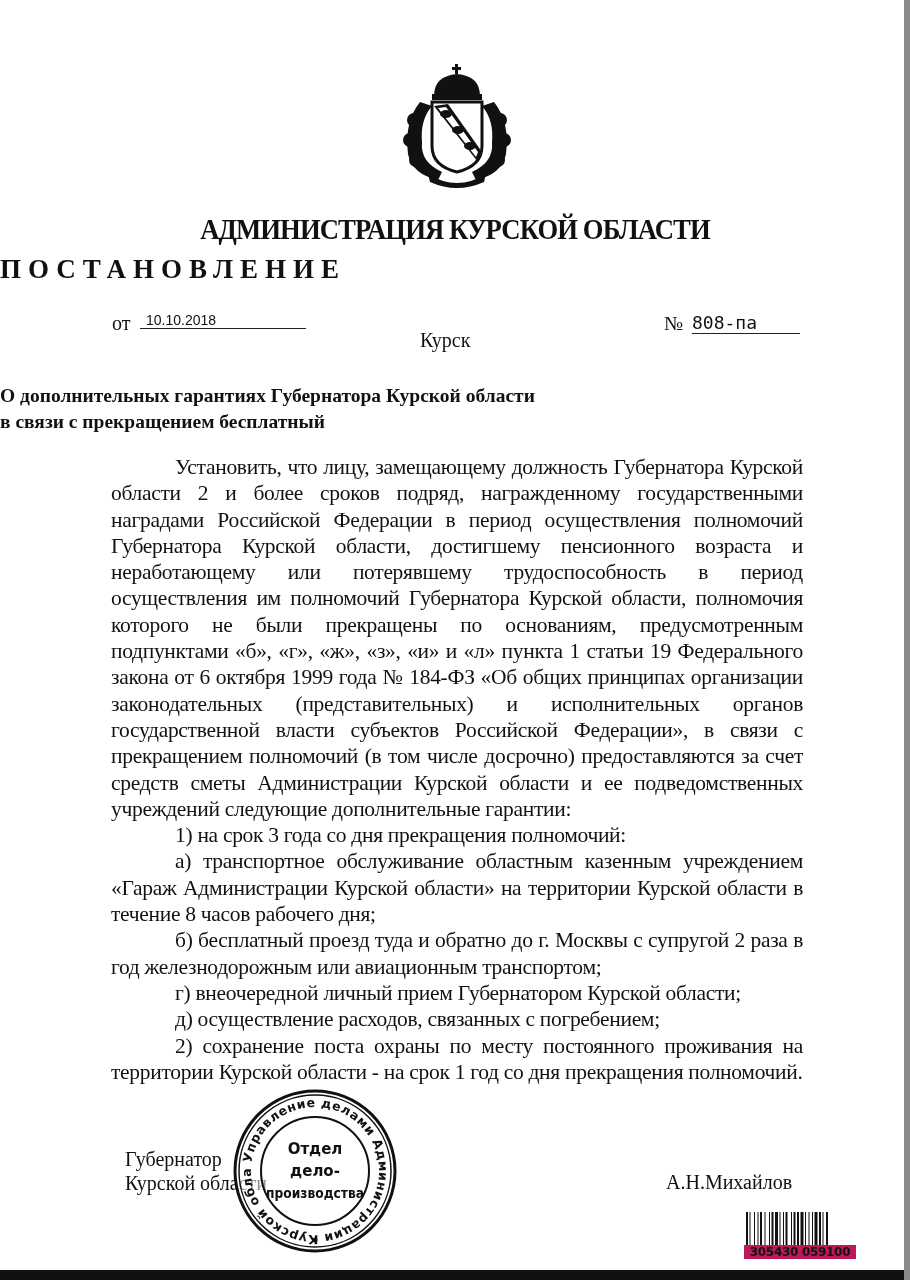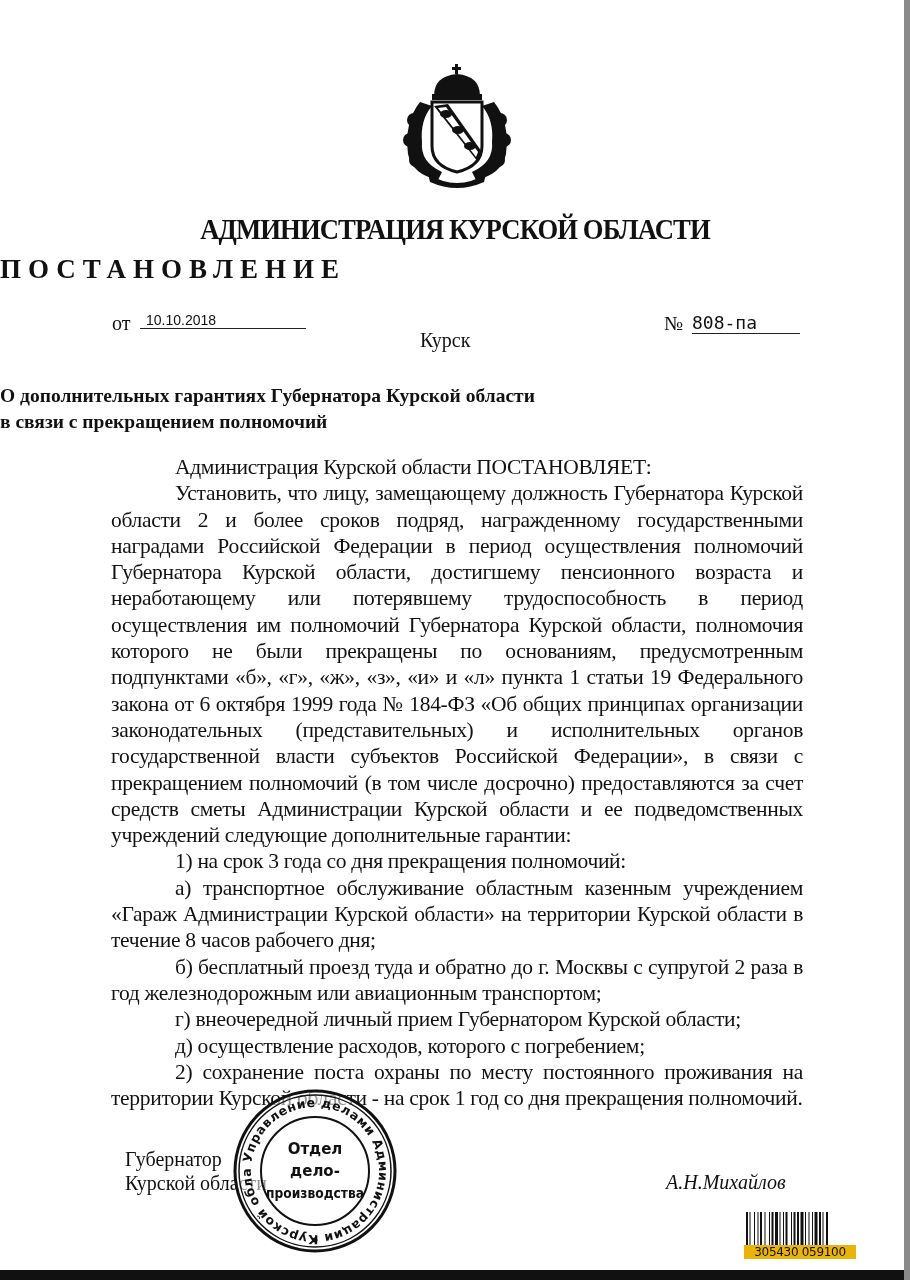--- a/index.html
+++ b/index.html
@@ -24,26 +24,26 @@
     .meta-num { position: absolute; left: 580px; top: 0; width: 108px; border-bottom: 1.5px solid #222;
       font-family: "DejaVu Sans Mono", "Liberation Mono", monospace; font-size: 18px; }
     .subject { position: absolute; top: 383px; left: 0; width: 738px; text-align: left;
       font-weight: bold; font-size: 19.5px; line-height: 26px; }
     .body-text { position: absolute; top: 454px; left: 111px; width: 692px;
       font-size: 21.5px; line-height: 26.3px; letter-spacing: -0.3px; }
     .body-text p { margin: 0; text-align: justify; }
     .body-text p.ind { text-indent: 64px; }
     .body-text p.last-left { text-align-last: left; }
     .sign-title { position: absolute; top: 1147px; left: 111px; font-size: 20px; line-height: 24px; margin-left: 14px; }
-    .sign-name { position: absolute; top: 1171px; left: 666px; font-size: 20px; font-style: italic; }
+    .sign-name { position: absolute; top: 1171px; left: 666px; font-size: 20px; }
     .stamp { position: absolute; left: 232px; top: 1088px; width: 166px; height: 166px; }
     .barcode { position: absolute; left: 744px; top: 1212px; width: 112px; height: 48px; }
     .barcode-bars { position: absolute; left: 0; top: 0; width: 112px; height: 38px; }
-    .barcode-num { position: absolute; left: 0; top: 33px; width: 112px; text-align: center; background: #eab308;
-      font-family: "DejaVu Sans", "Liberation Sans", sans-serif; font-size: 12px; line-height: 14px; letter-spacing: -0.3px; }
+    .barcode-num { position: absolute; left: 0; top: 33px; width: 112px; text-align: center; background: #be185d;
+      font-family: "DejaVu Sans", "Liberation Sans", sans-serif; font-size: 12px; line-height: 14px; letter-spacing: -0.3px; font-weight: bold; }
   </style>
 </head>
 <body>
 
 <div class="right-edge"></div>
 <div class="bottom-edge"></div>
 
 <svg class="emblem" viewBox="0 0 118 128">
 
   <rect x="57" y="2" width="3" height="10" fill="#111"></rect>
@@ -77,31 +77,30 @@
 <div class="meta-row">
   <span class="meta-date-prefix">от</span>
   <span class="meta-date">10.10.2018</span>
   <span class="meta-city">Курск</span>
   <span class="meta-num-prefix">№</span>
   <span class="meta-num">808-па</span>
 </div>
 
 <div class="subject">
   <div>О дополнительных гарантиях Губернатора Курской области</div>
-  <div>в связи с прекращением полномочий</div>
+  <div>в связи с прекращением бесплатный</div>
 </div>
 
 <div class="body-text">
-  <p class="ind">Администрация Курской области ПОСТАНОВЛЯЕТ:</p>
   <p class="ind">Установить, что лицу, замещающему должность Губернатора Курской области 2 и более сроков подряд, награжденному государственными наградами Российской Федерации в период осуществления полномочий Губернатора Курской области, достигшему пенсионного возраста и неработающему или потерявшему трудоспособность в период осуществления им полномочий Губернатора Курской области, полномочия которого не были прекращены по основаниям, предусмотренным подпунктами «б», «г», «ж», «з», «и» и «л» пункта 1 статьи 19 Федерального закона от 6 октября 1999 года № 184-ФЗ «Об общих принципах организации законодательных (представительных) и исполнительных органов государственной власти субъектов Российской Федерации», в связи с прекращением полномочий (в том числе досрочно) предоставляются за счет средств сметы Администрации Курской области и ее подведомственных учреждений следующие дополнительные гарантии:</p>
   <p class="ind">1) на срок 3 года со дня прекращения полномочий:</p>
   <p class="ind">а) транспортное обслуживание областным казенным учреждением «Гараж Администрации Курской области» на территории Курской области в течение 8 часов рабочего дня;</p>
   <p class="ind">б) бесплатный проезд туда и обратно до г. Москвы с супругой 2 раза в год железнодорожным или авиационным транспортом;</p>
   <p class="ind">г) внеочередной личный прием Губернатором Курской области;</p>
-  <p class="ind">д) осуществление расходов, которого с погребением;</p>
+  <p class="ind">д) осуществление расходов, связанных с погребением;</p>
   <p class="ind last-left">2) сохранение поста охраны по месту постоянного проживания на территории Курской области - на срок 1 год со дня прекращения полномочий.</p>
 </div>
 
 <div class="sign-title">
   <div>Губернатор</div>
   <div>Курской области</div>
 </div>
 <div class="sign-name">А.Н.Михайлов</div>
 
 <svg class="stamp" viewBox="0 0 166 166">

